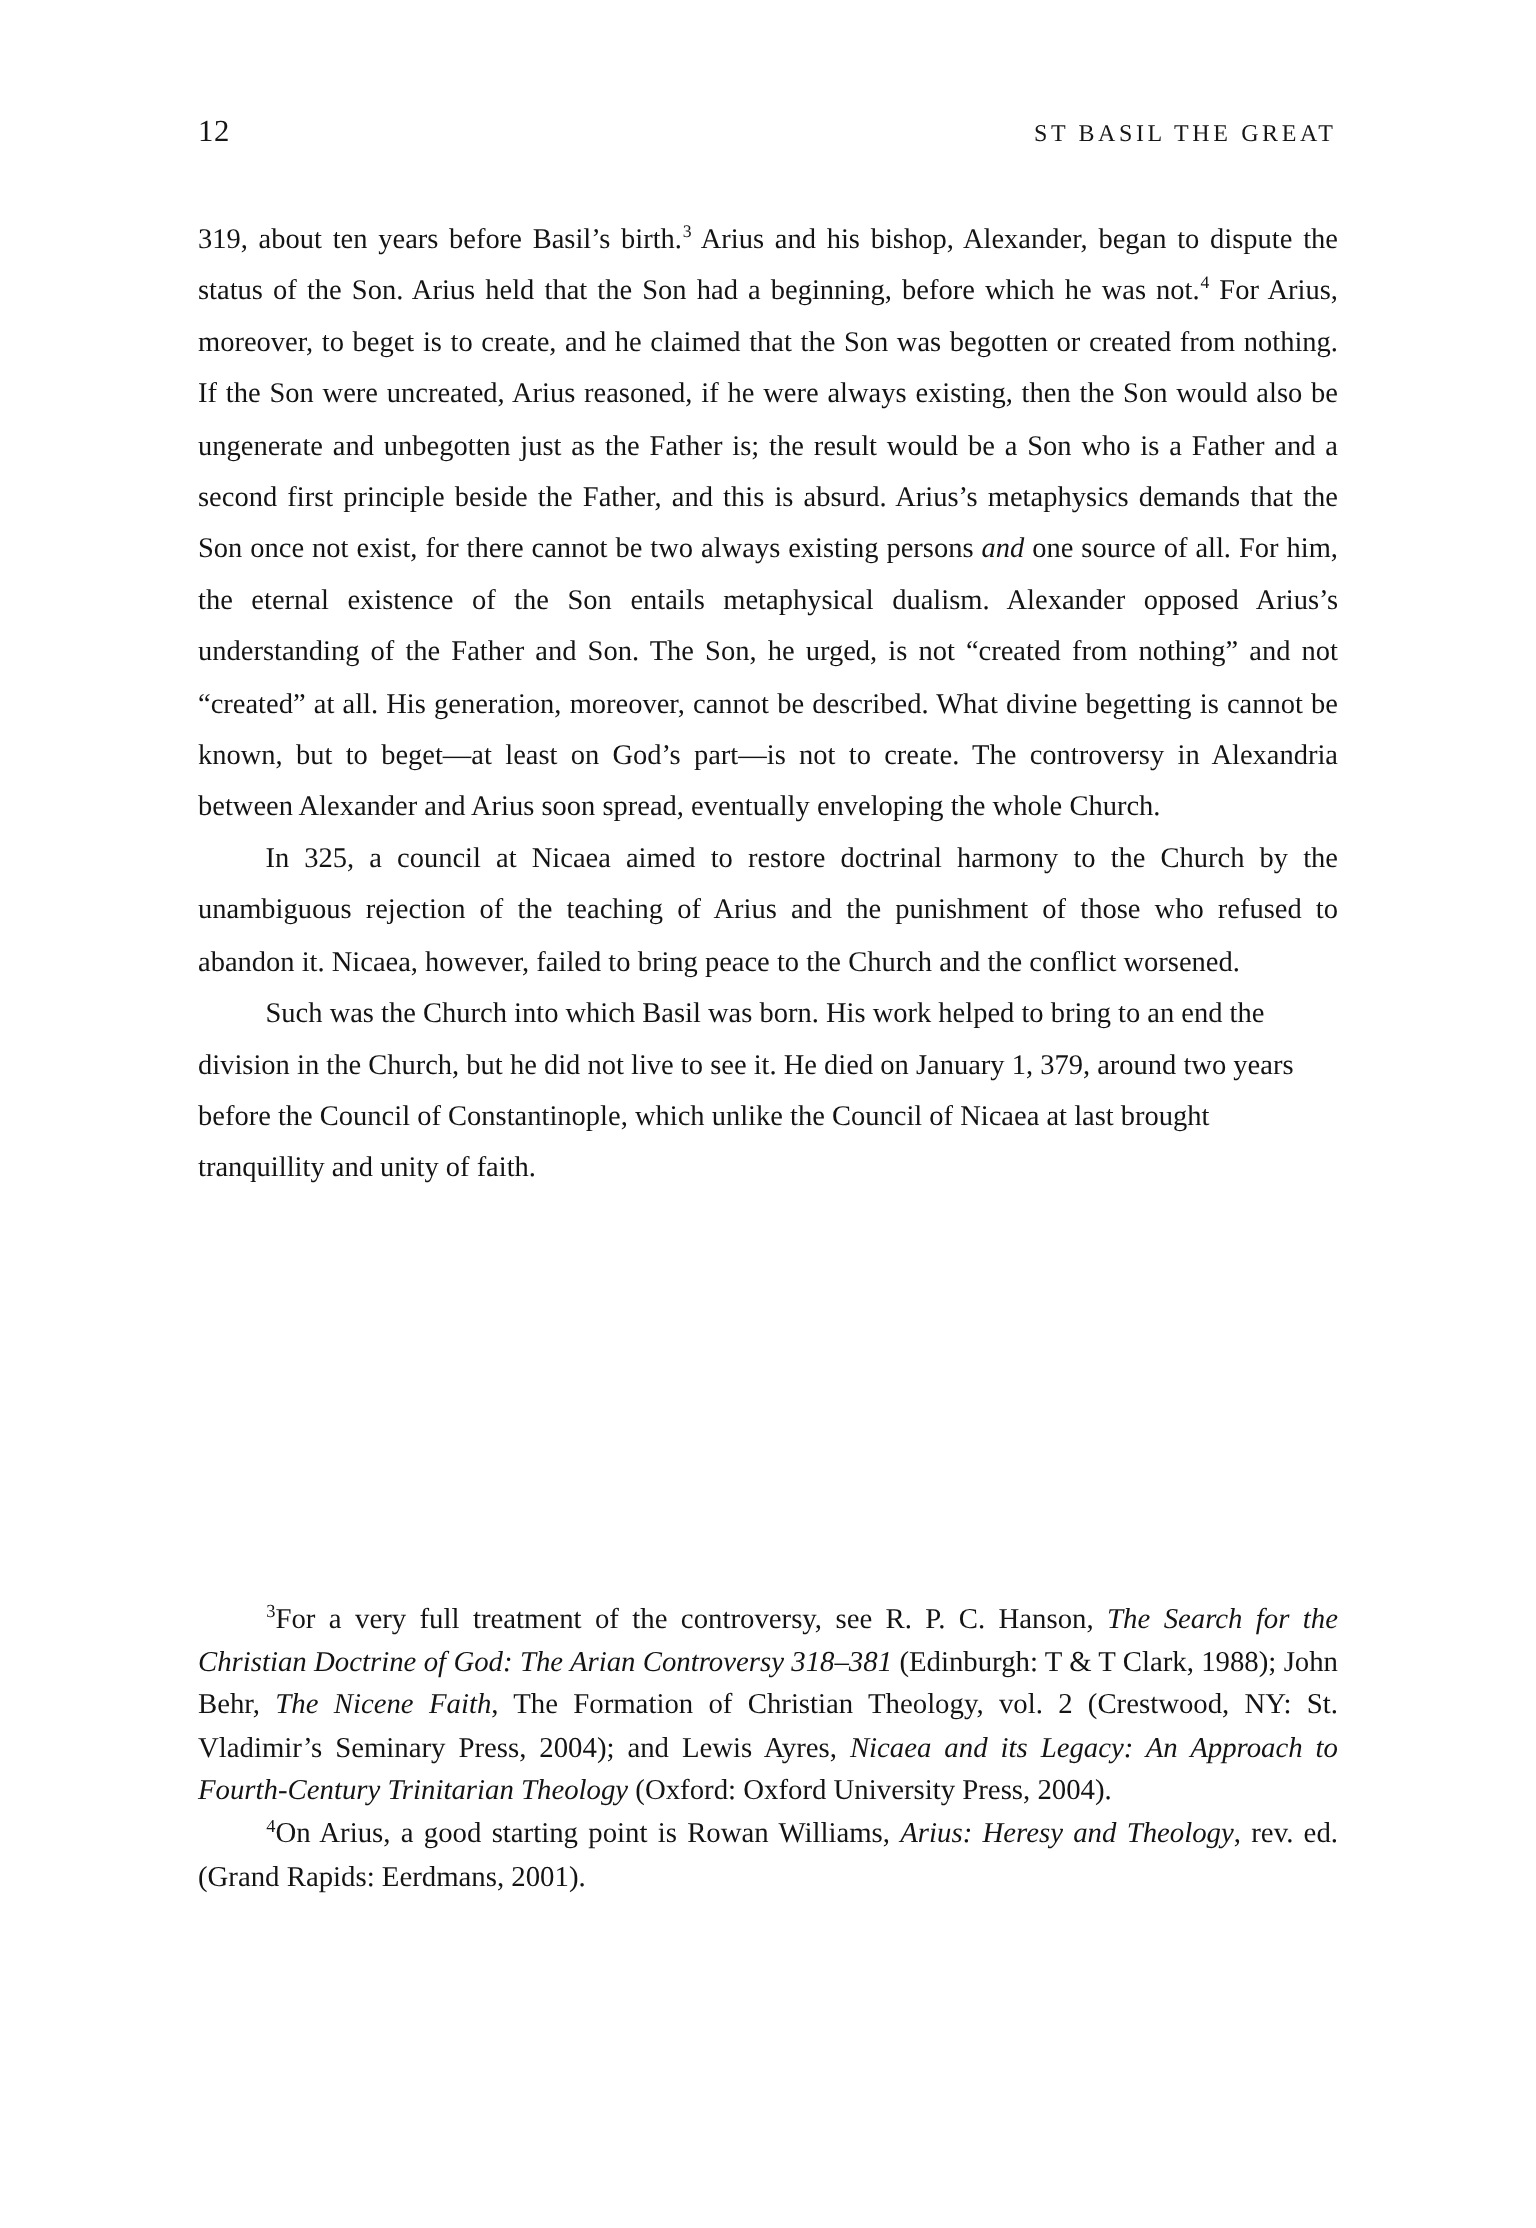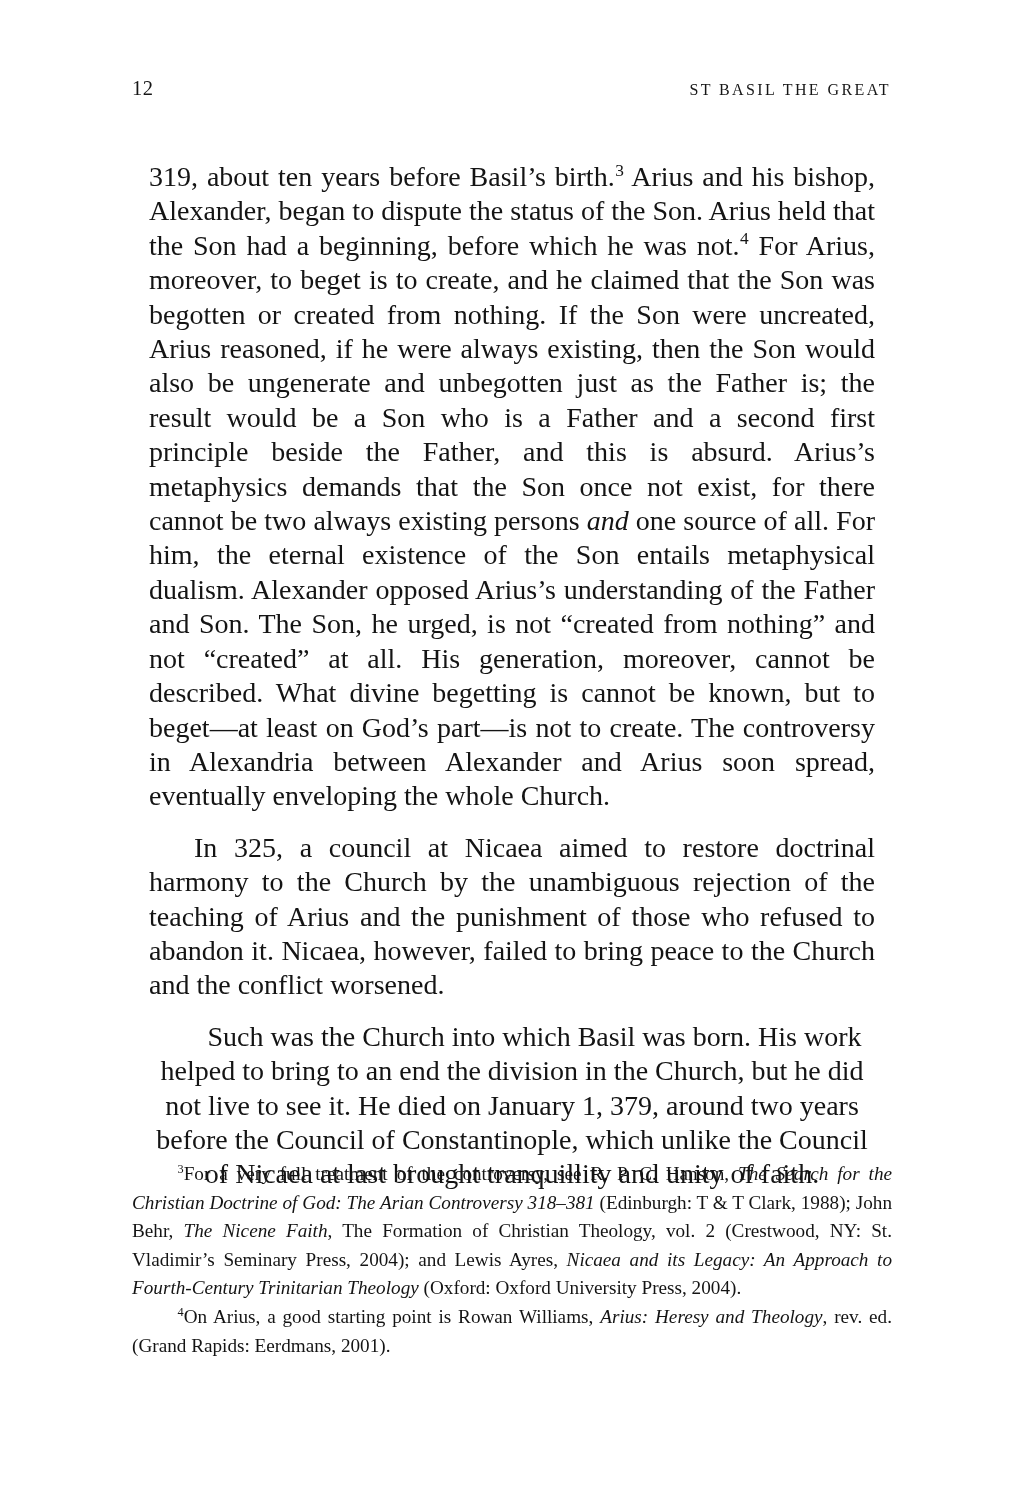--- a/index.html
+++ b/index.html
@@ -43,49 +43,49 @@
   }
 
   
   .body-block {
     position: absolute;
     left: 132px;
     top: 143px;
     width: 760px;
   }
   .body-block p {
-    margin: 17px;
-    font-size: 28px;
+    margin: 0;
+    font-size: 19px;
     line-height: 34.4px;
     text-align: justify;
     text-justify: inter-word;
     hyphens: manual;
     color: #141414;
   }
   .body-block p.indent {
     text-indent: 45px;
   }
   .body-block p:last-child {
-    text-align: center;
+    text-align: left;
   }
   sup.fn {
     font-size: 0.62em;
     vertical-align: super;
     line-height: 0;
     padding-left: 0.5px;
   }
   i, em {
     font-style: italic;
   }
 
   
   .footnotes {
     position: absolute;
     left: 132px;
-    top: 1160px;
+    top: 1066px;
     width: 760px;
   }
   .footnotes p {
     margin: 0;
     font-size: 19.2px;
     line-height: 28.6px;
     text-align: justify;
     text-indent: 45px;
     color: #141414;
   }

